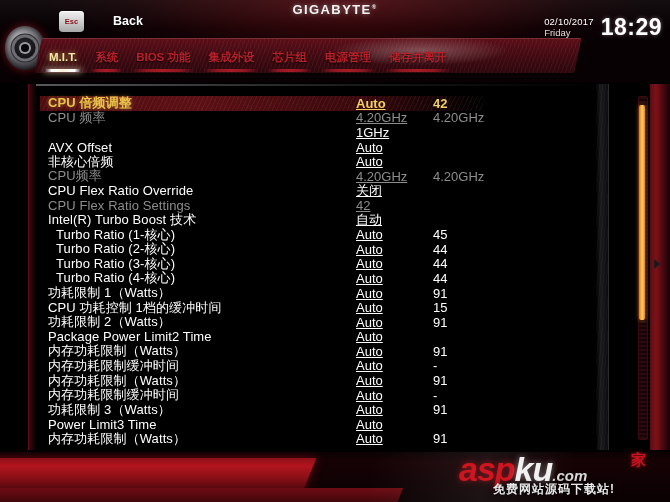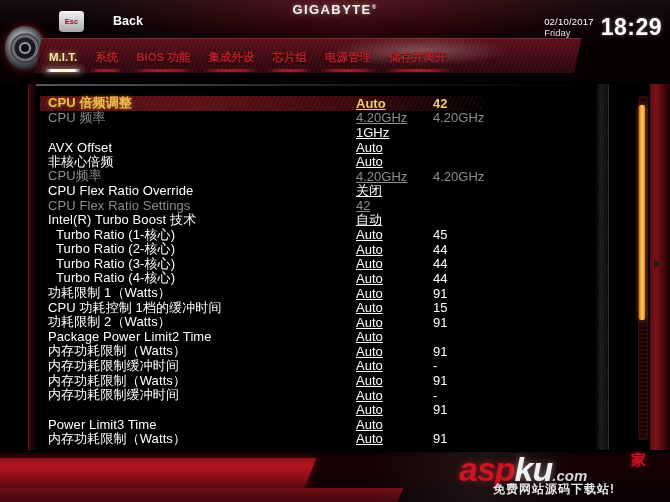--- a/index.html
+++ b/index.html
@@ -385,20 +385,21 @@
         <span class="lbl">内存功耗限制（Watts）</span>
         <span class="v1">Auto</span>
         <span class="v2">91</span>
       </div>
       <div class="row white">
         <span class="lbl">内存功耗限制缓冲时间</span>
         <span class="v1">Auto</span>
         <span class="v2">-</span>
       </div>
       <div class="row white">
+        <span class="lbl">功耗限制 3（Watts）</span>
         <span class="v1">Auto</span>
         <span class="v2">91</span>
       </div>
       <div class="row white">
         <span class="lbl">Power Limit3 Time</span>
         <span class="v1">Auto</span>
         <span class="v2"></span>
       </div>
       <div class="row white">
         <span class="lbl">内存功耗限制（Watts）</span>

